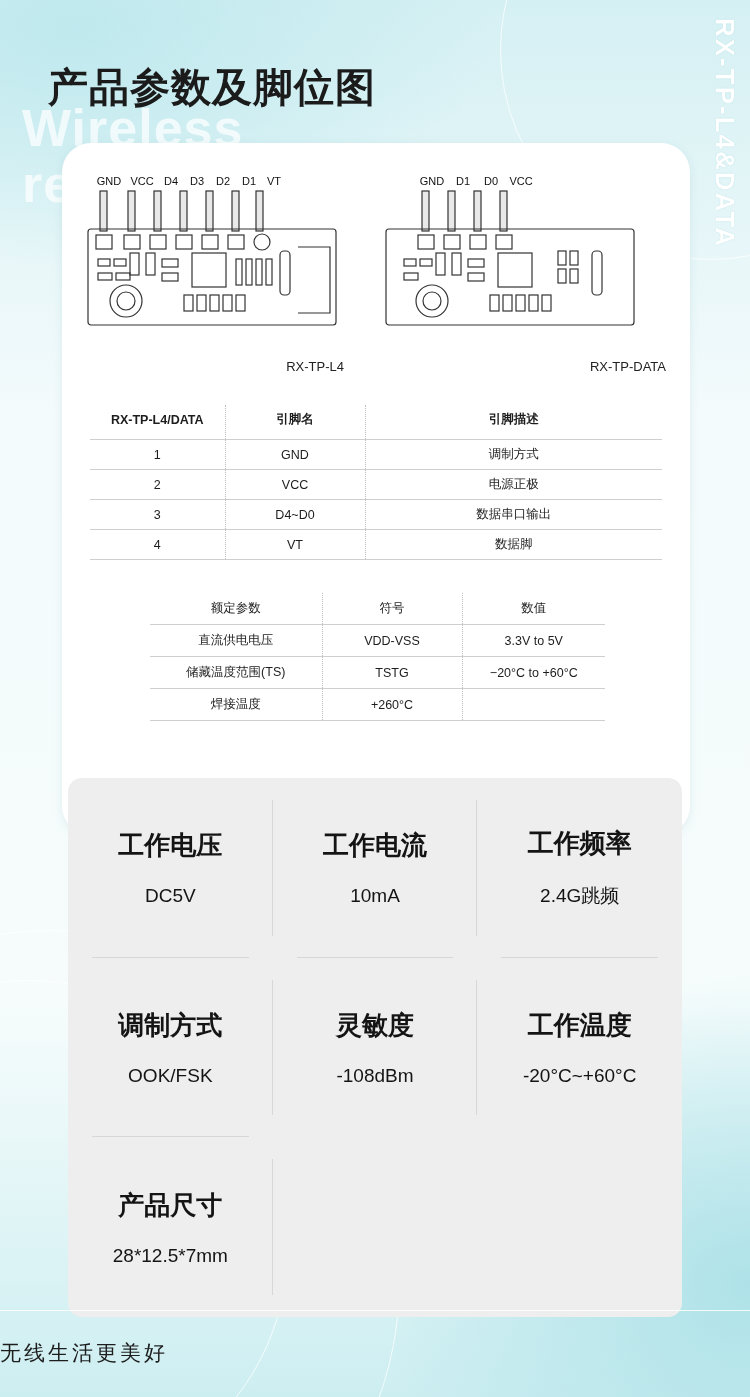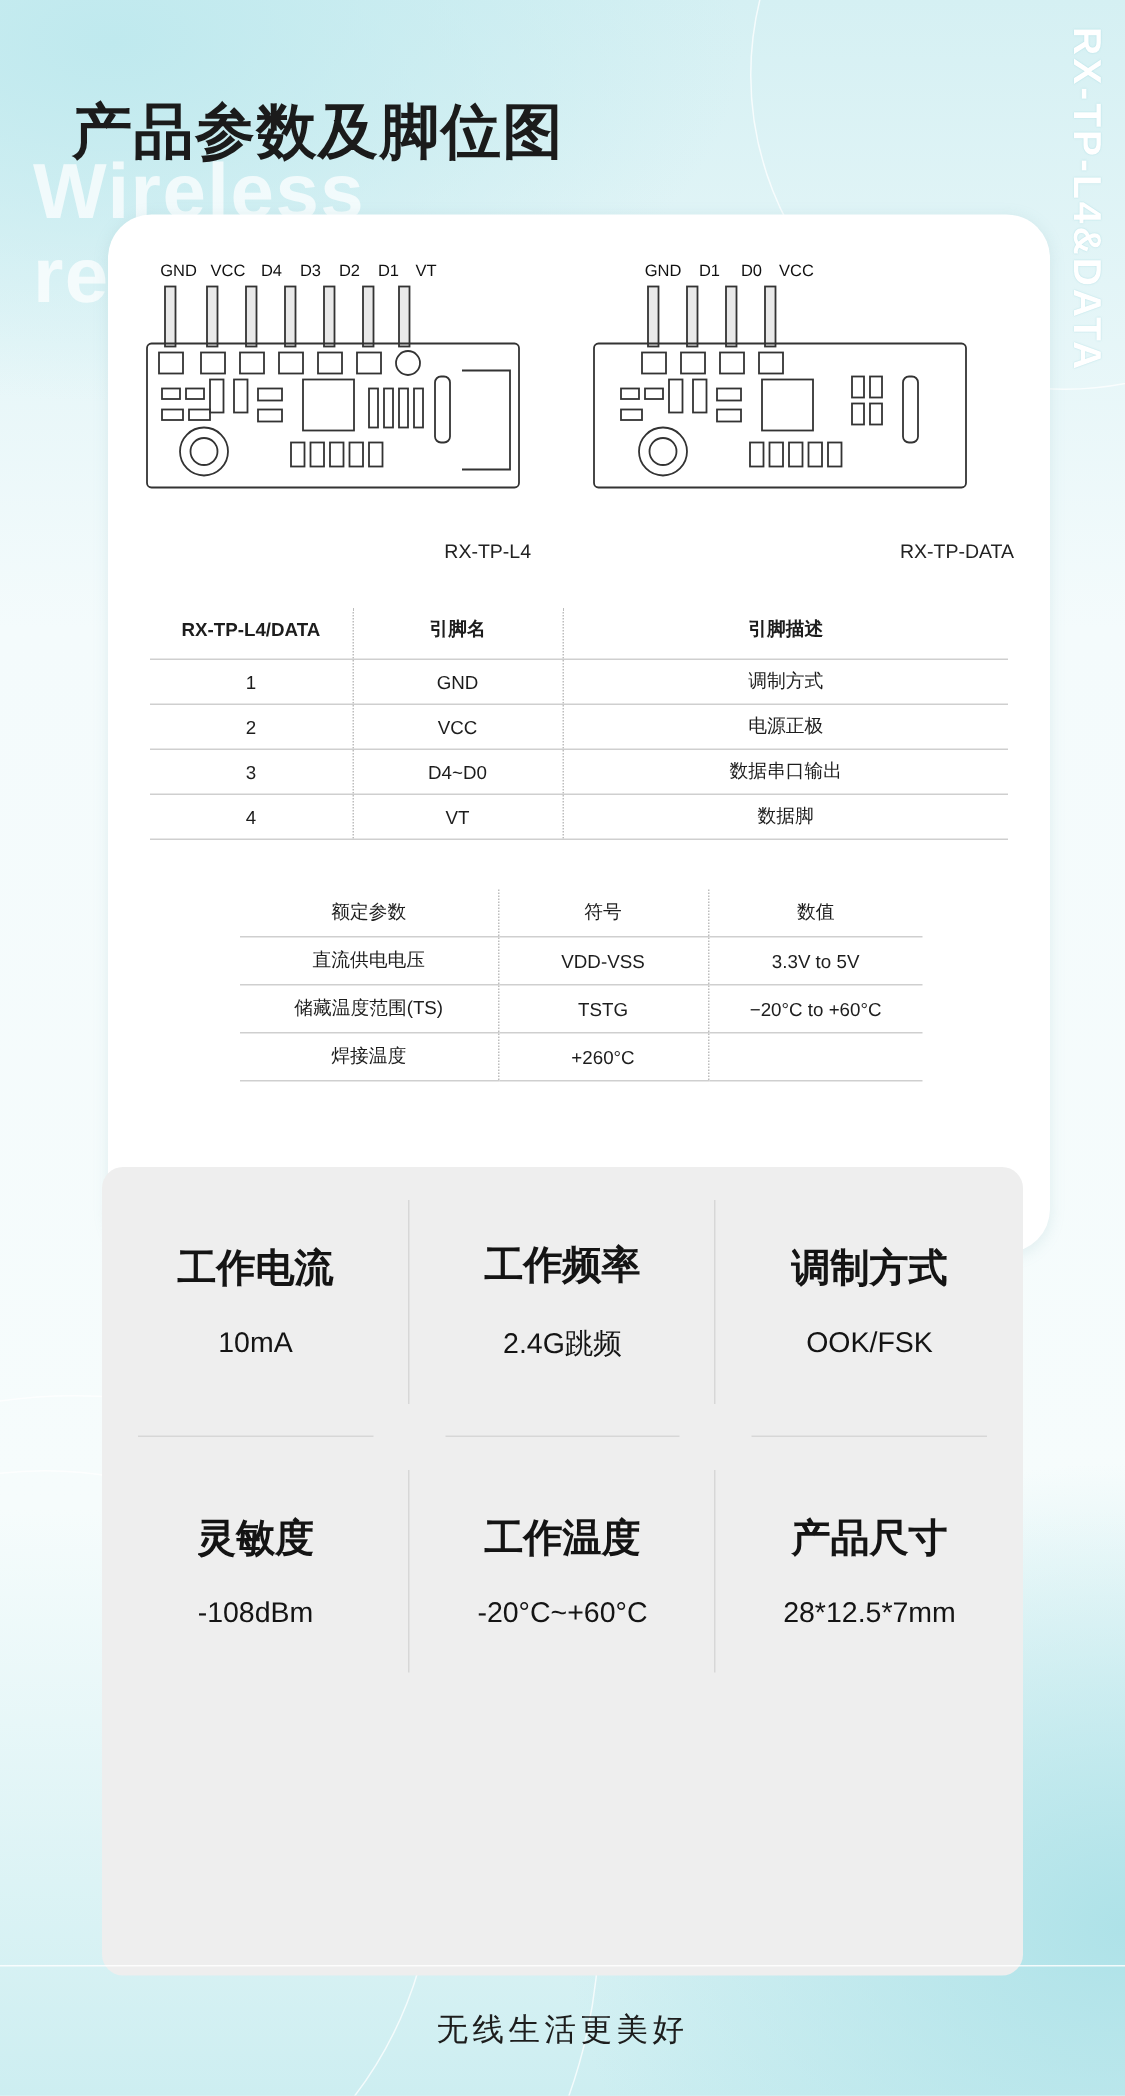--- a/index.html
+++ b/index.html
@@ -62,21 +62,21 @@
     left: 48px; top: 60px;
     font-size: 40px;
     font-weight: bold;
     color: #1b1b1b;
     letter-spacing: 1px;
   }
 
   
   .spec-card {
     position: absolute;
-    left: 72px; top: 143px;
+    left: 62px; top: 143px;
     width: 628px; height: 692px;
     background: #ffffff;
     border-radius: 29px;
     box-shadow: 0 2px 10px rgba(120,170,180,0.18);
   }
 
   
   .boards {
     position: absolute;
     left: 0; top: 14px;
@@ -186,21 +186,21 @@
   
   .footer-rule {
     position: absolute;
     left: 0; right: 0; bottom: 86px;
     height: 1px;
     background: rgba(255,255,255,0.85);
   }
   .footer-text {
     position: absolute;
     left: 0; right: 0; bottom: 30px;
-    text-align: center;
+    text-align: left;
     font-size: 21px;
     color: #1d1d1d;
     letter-spacing: 3px;
   }
 </style>
 </head>
 <body>
 
 <div class="bg-wash"></div>
 <div class="bg-arc arc1"></div>
@@ -380,20 +380,24 @@
         <td class="pc-c"></td>
       </tr>
     </tbody>
   </table>
 
 </div>
 
 <div class="feature-card">
 
   <div class="feature-cell rowline">
+    <div class="feature-title">工作电压</div>
+    <div class="feature-value">DC5V</div>
+  </div>
+  <div class="feature-cell rowline">
     <div class="feature-title">工作电流</div>
     <div class="feature-value">10mA</div>
   </div>
   <div class="feature-cell rowline">
     <div class="feature-title">工作频率</div>
     <div class="feature-value">2.4G跳频</div>
   </div>
 
   <div class="feature-cell rowline">
     <div class="feature-title">调制方式</div>

